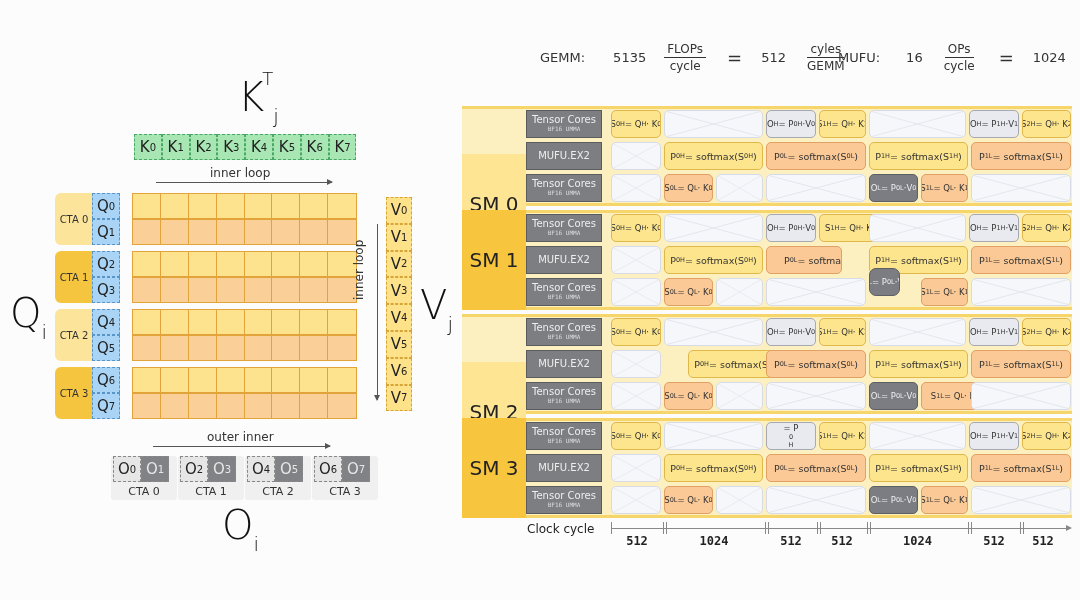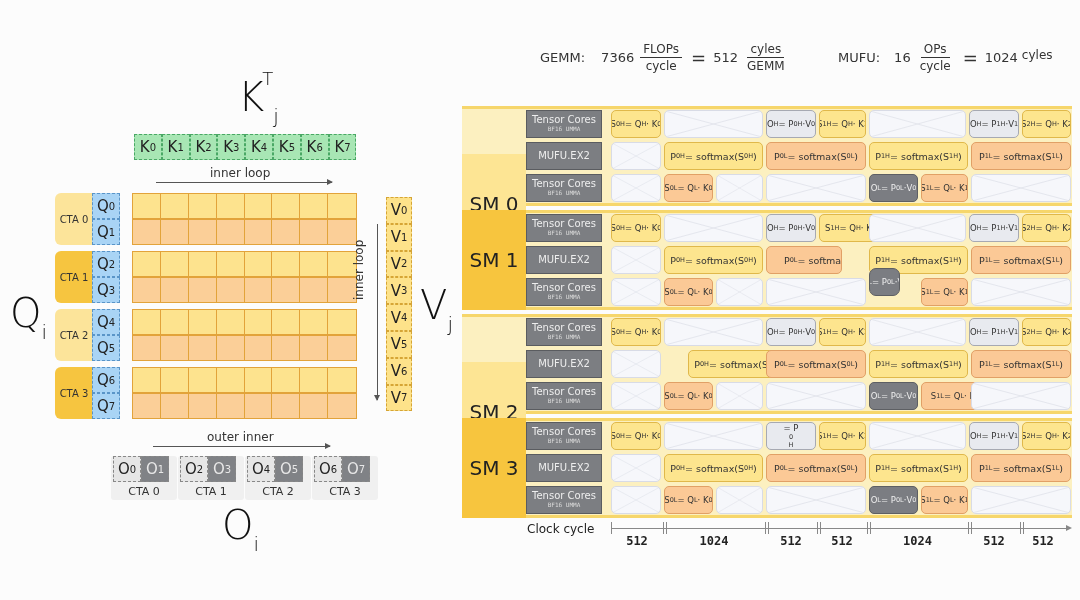--- a/index.html
+++ b/index.html
@@ -46,21 +46,21 @@
           justify-content: center; color: #222; }
 
   .ogroup { position: absolute; top: 456px; width: 66px; height: 44px; background: #f0f0f0; border-radius: 3px; }
   .obox { position: absolute; top: 0; width: 28px; height: 26px; font-size: 15px; display: flex;
           align-items: center; justify-content: center; border: 1px dashed #888; }
   .obox.l { left: 2px; background: #e6e6e6; color: #222; }
   .obox.d { left: 30px; background: #808286; color: #e8e8e8; }
   .ogroup .cta-lbl { position: absolute; top: 29px; left: 0; width: 66px; text-align: center; font-size: 11px; color: #333; }
 
   
-  .formula { position: absolute; top: 42px; font-size: 13px; color: #333; display: flex; align-items: center; gap: 4px; }
+  .formula { position: absolute; top: 42px; font-size: 13px; color: #333; display: flex; align-items: center; gap: 16px; }
   .frac { display: inline-flex; flex-direction: column; align-items: center; font-size: 12px; margin: 0 2px; }
   .frac .num { padding: 0 3px 1px; border-bottom: 1px solid #333; }
   .frac .den { padding: 1px 3px 0; }
   .formula .eq { font-size: 18px; margin: 0 3px; }
 
   .sm-block { position: absolute; left: 462px; width: 610px; height: 100px; background: #fcf0c0;
               border-top: 3px solid #f6d66b; border-bottom: 3px solid #f6d66b; }
   .sm-label { position: absolute; left: 462px; width: 64px; height: 100px; display: flex; align-items: center;
               justify-content: center; font-size: 20px; color: #222; }
   .sm-label.light { background: #fde594; margin-top: 48px; }
@@ -253,21 +253,21 @@
       <div class="ogroup" style="left: 312px;">
         <div class="obox l">O<sub>6</sub></div>
         <div class="obox d">O<sub>7</sub></div>
         <div class="cta-lbl">CTA 3</div>
       </div>
     </div>
 </div>
 
 <div class="formula" style="left:540px;">
   <span>GEMM:</span>
-  <span style="margin-left:12px">7366</span>
+  <span style="margin-left:12px">5135</span>
   <span class="frac">
       <span class="num">FLOPs</span>
       <span class="den">cycle</span>
     </span>
   <span class="eq">=</span>
   <span>512</span>
   <span class="frac">
       <span class="num">cyles</span>
       <span class="den">GEMM</span>
     </span>

